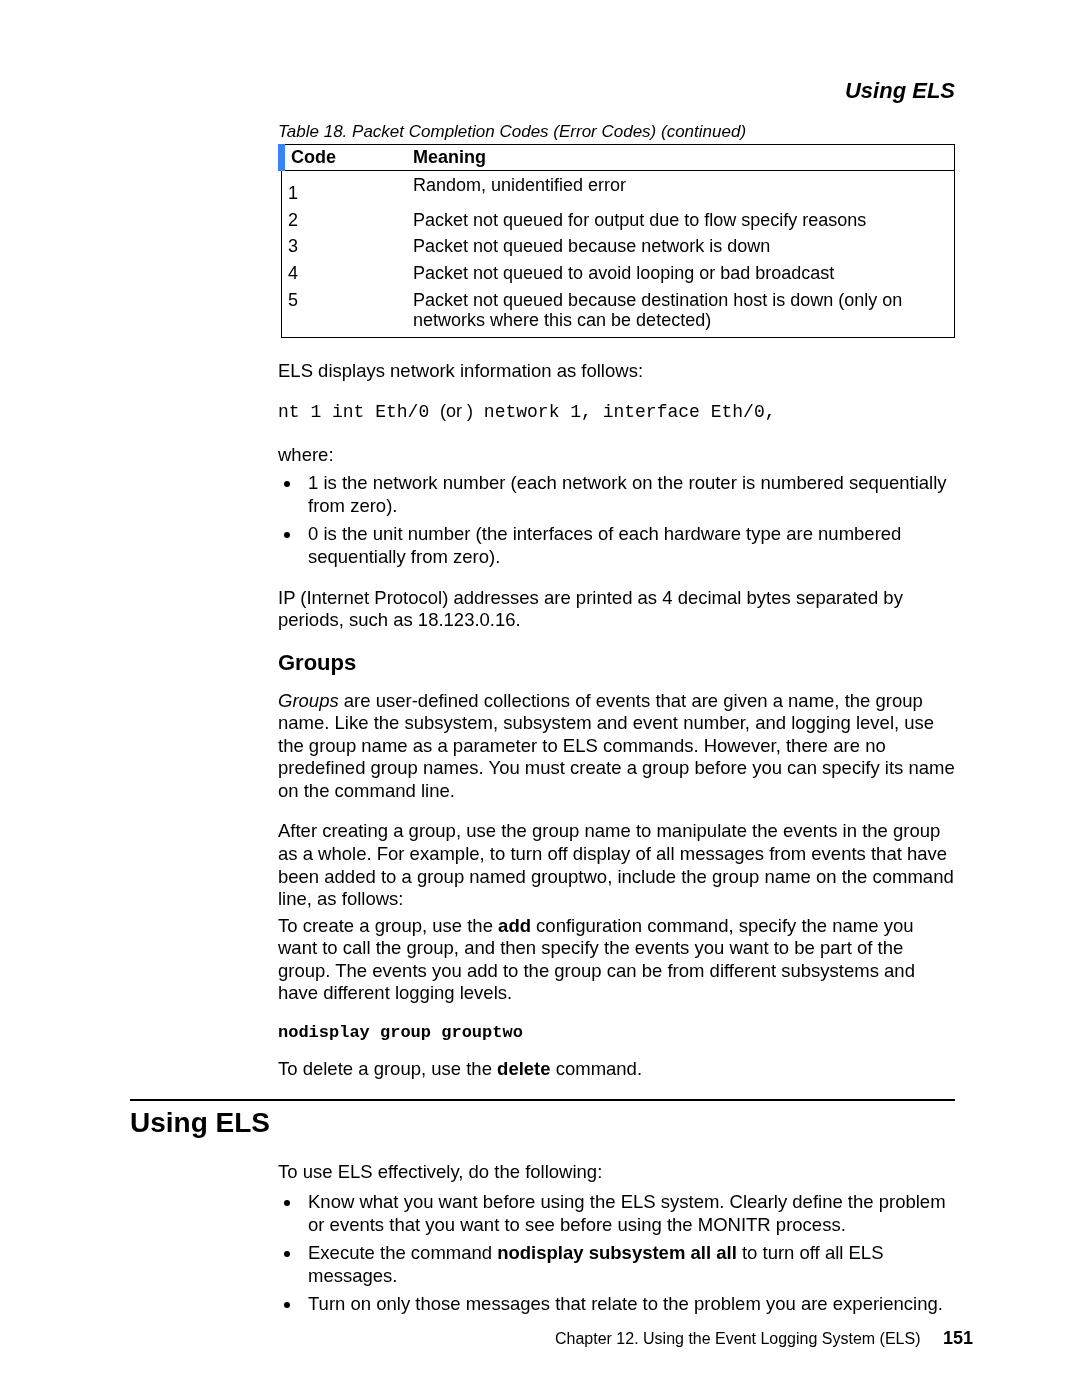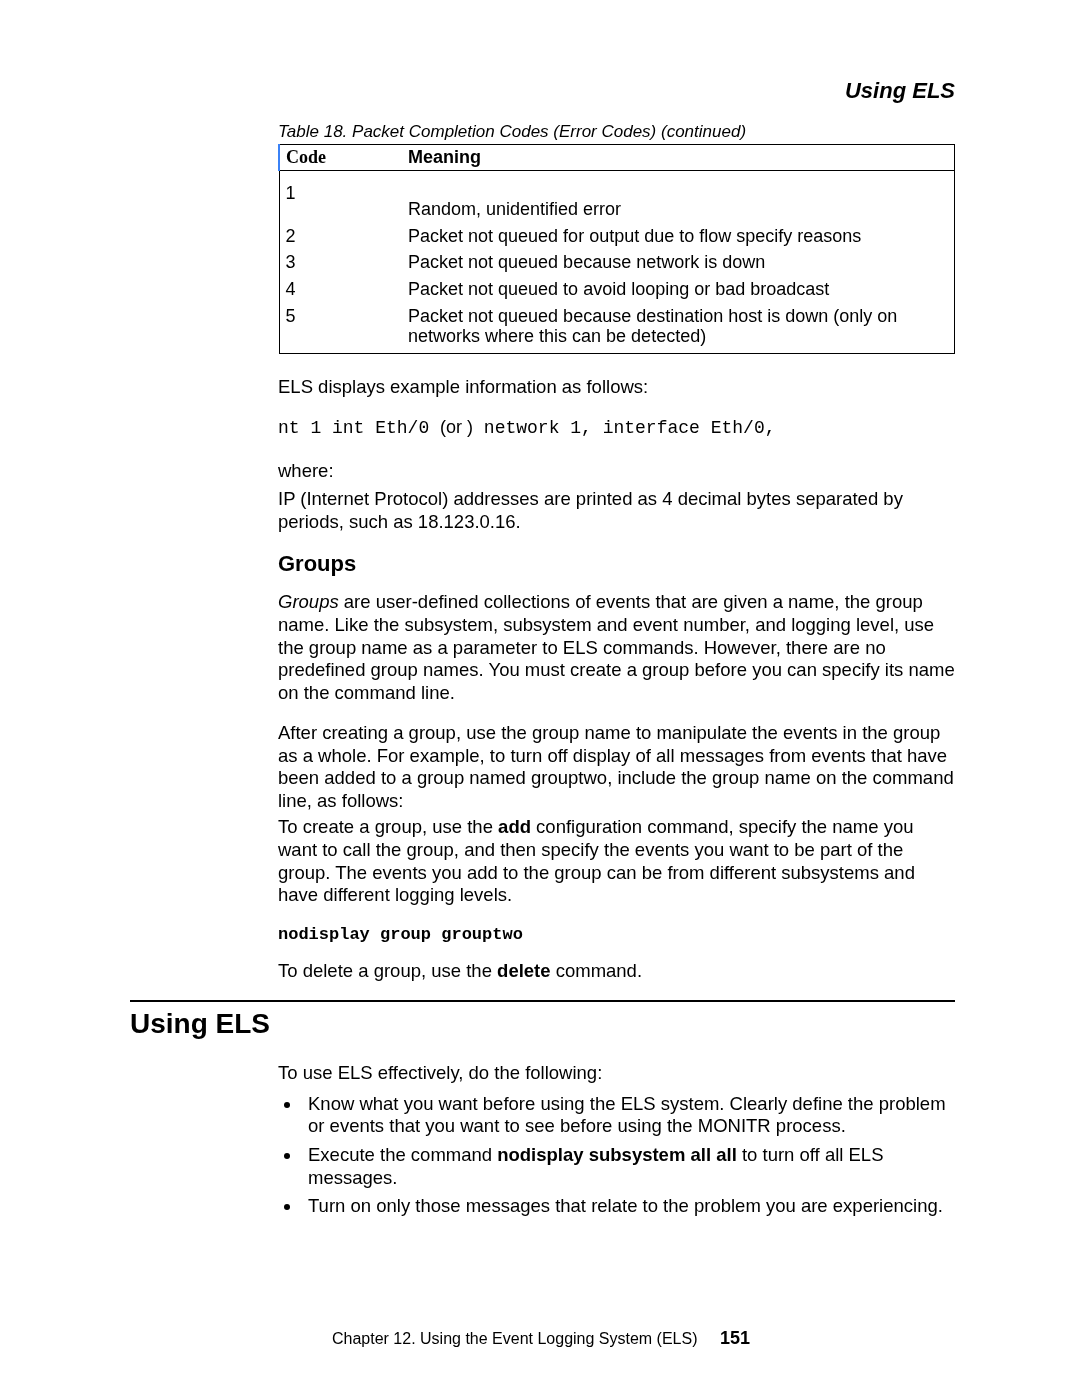--- a/index.html
+++ b/index.html
@@ -37,21 +37,21 @@
     width: 100%;
     font-size: 18px;
   }
   table.codes th {
     text-align: left;
     font-weight: bold;
     border-top: 1px solid #000;
     border-bottom: 1px solid #000;
     padding: 2px 6px 2px 6px;
   }
-  table.codes th.code-col { width: 110px; border-left: 2px solid #3b82f6; font-family: Liberation Serif, serif; }
+  table.codes th.code-col { width: 110px; border-left: 7px solid #3b82f6; }
   table.codes th.meaning-col { border-right: 1px solid #000; }
   table.codes td {
     vertical-align: top;
     padding: 6px 6px 0 6px;
     line-height: 1.15;
   }
   table.codes td.code-col { border-left: 1px solid #000; }
   table.codes td.meaning-col { border-right: 1px solid #000; }
   table.codes tr.last td { border-bottom: 1px solid #000; padding-bottom: 6px; }
   p.body {
@@ -94,24 +94,24 @@
     margin: 10px 0 6px 0;
   }
   .section-head {
     font-size: 28px;
     font-weight: bold;
     margin: 4px 0 22px 0;
   }
   .footer {
     position: absolute;
     bottom: 48px;
-    right: 128px;
+    right: 107px;
     left: 130px;
     font-size: 16px;
-    text-align: center;
+    text-align: right;
   }
   .footer .pnum {
     font-weight: bold;
     font-size: 18px;
     margin-left: 18px;
   }
 </style>
 </head>
 <body>
 
@@ -123,46 +123,50 @@
 
     <div class="table-caption">Table 18. Packet Completion Codes (Error Codes)  (continued)</div>
     <table class="codes">
       <tbody>
           <tr>
         <th class="code-col">Code</th>
         <th class="meaning-col">Meaning</th>
       </tr>
       <tr>
         <td class="code-col" style="padding-top:12px">1</td>
-        <td class="meaning-col" style="padding-top:28px">Random, unidentified error</td>
+        <td class="meaning-col" style="padding-top:4px">Random, unidentified error</td>
       </tr>
       <tr>
         <td class="code-col">2</td>
         <td class="meaning-col">Packet not queued for output due to flow specify reasons</td>
       </tr>
       <tr>
         <td class="code-col">3</td>
         <td class="meaning-col">Packet not queued because network is down</td>
       </tr>
       <tr>
         <td class="code-col">4</td>
         <td class="meaning-col">Packet not queued to avoid looping or bad broadcast</td>
       </tr>
       <tr class="last">
         <td class="code-col">5</td>
         <td class="meaning-col">Packet not queued because destination host is down (only on networks where this can be detected)</td>
       </tr>
     </tbody>
       </table>
 
-    <p class="body" style="margin-top:22px">ELS displays example information as follows:</p>
+    <p class="body" style="margin-top:22px">ELS displays network information as follows:</p>
 
     <div class="mono"><span>nt 1 int Eth/0 </span><span style="font-family:Arial,Helvetica,sans-serif">(or )</span><span> network 1, interface Eth/0,</span></div>
 
     <p class="body" style="margin-bottom:6px">where:</p>
+    <ul class="body-list">
+      <li>1 is the network number (each network on the router is numbered sequentially from zero).</li>
+      <li>0 is the unit number (the interfaces of each hardware type are numbered sequentially from zero).</li>
+    </ul>
 
     <p class="body">IP (Internet Protocol) addresses are printed as 4 decimal bytes separated by periods, such as 18.123.0.16.</p>
 
     <div class="subhead">Groups</div>
 
     <p class="body">
       <span class="ital">Groups</span><span> are user-defined collections of events that are given a name, the group name. Like the subsystem, subsystem and event number, and logging level, use the group name as a parameter to ELS commands. However, there are no predefined group names. You must create a group before you can specify its name on the command line.</span>
     </p>
 
     <p class="body" style="margin-bottom:4px">After creating a group, use the group name to manipulate the events in the group as a whole. For example, to turn off display of all messages from events that have been added to a group named grouptwo, include the group name on the command line, as follows:</p>

